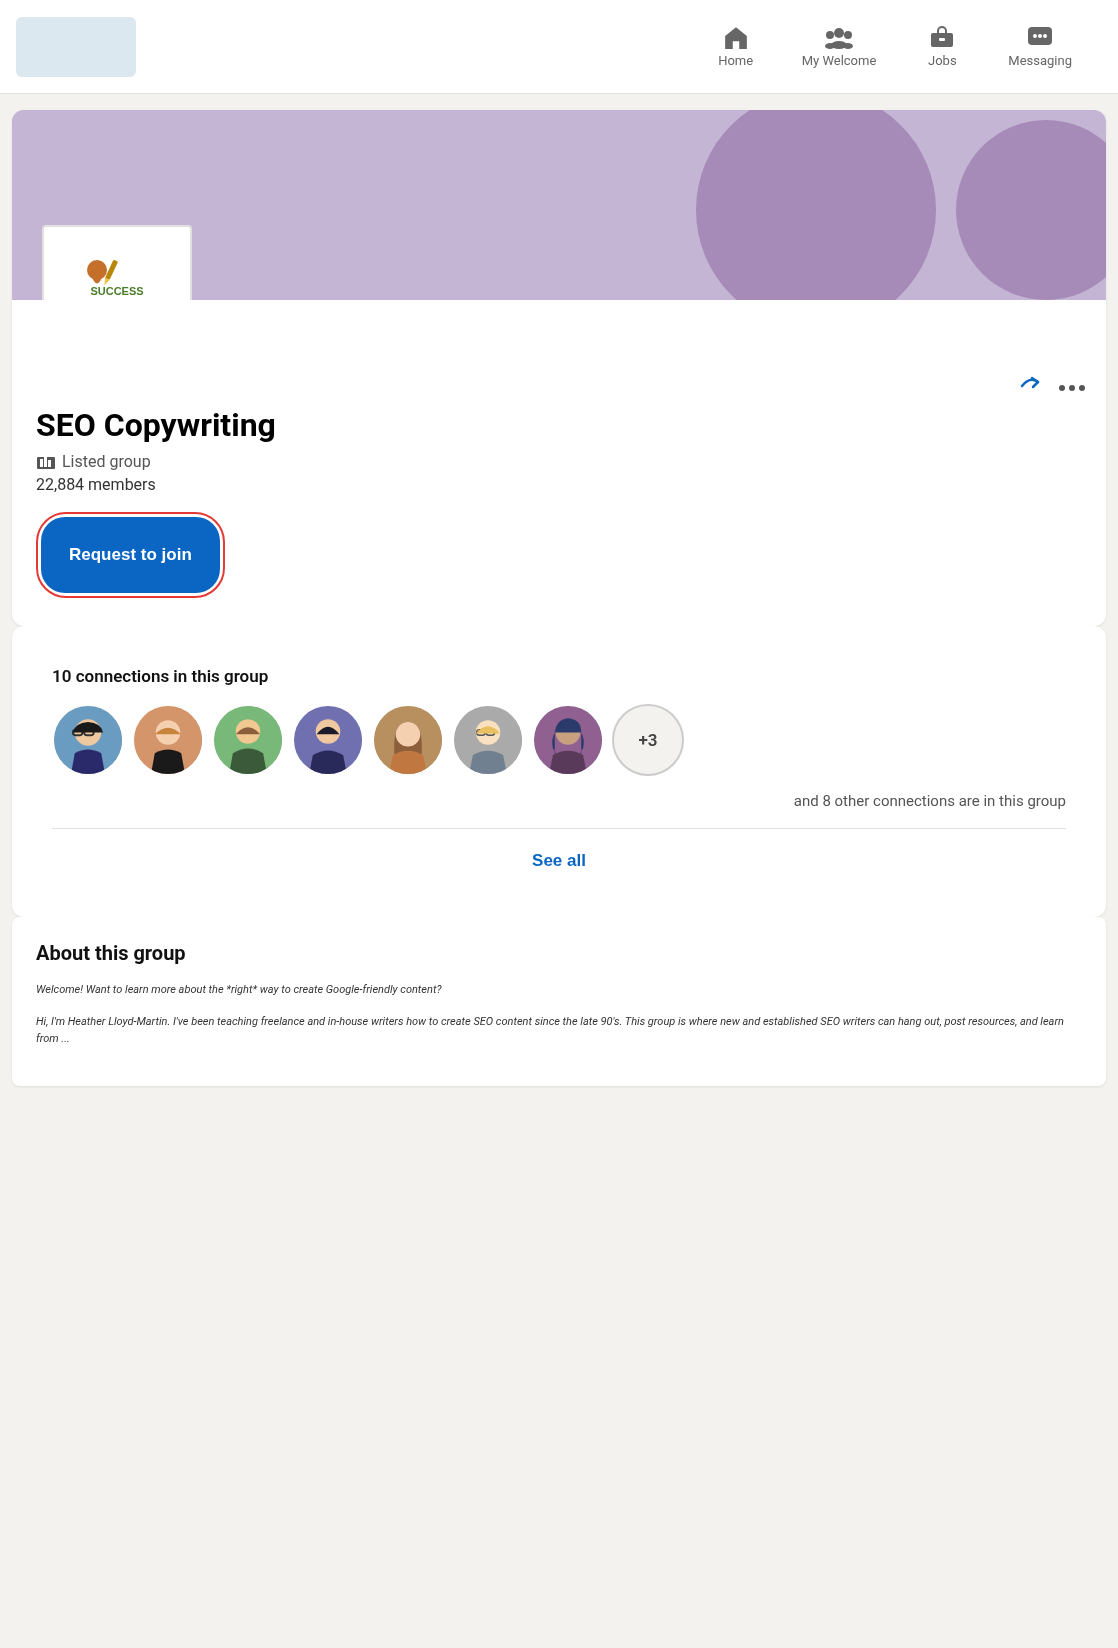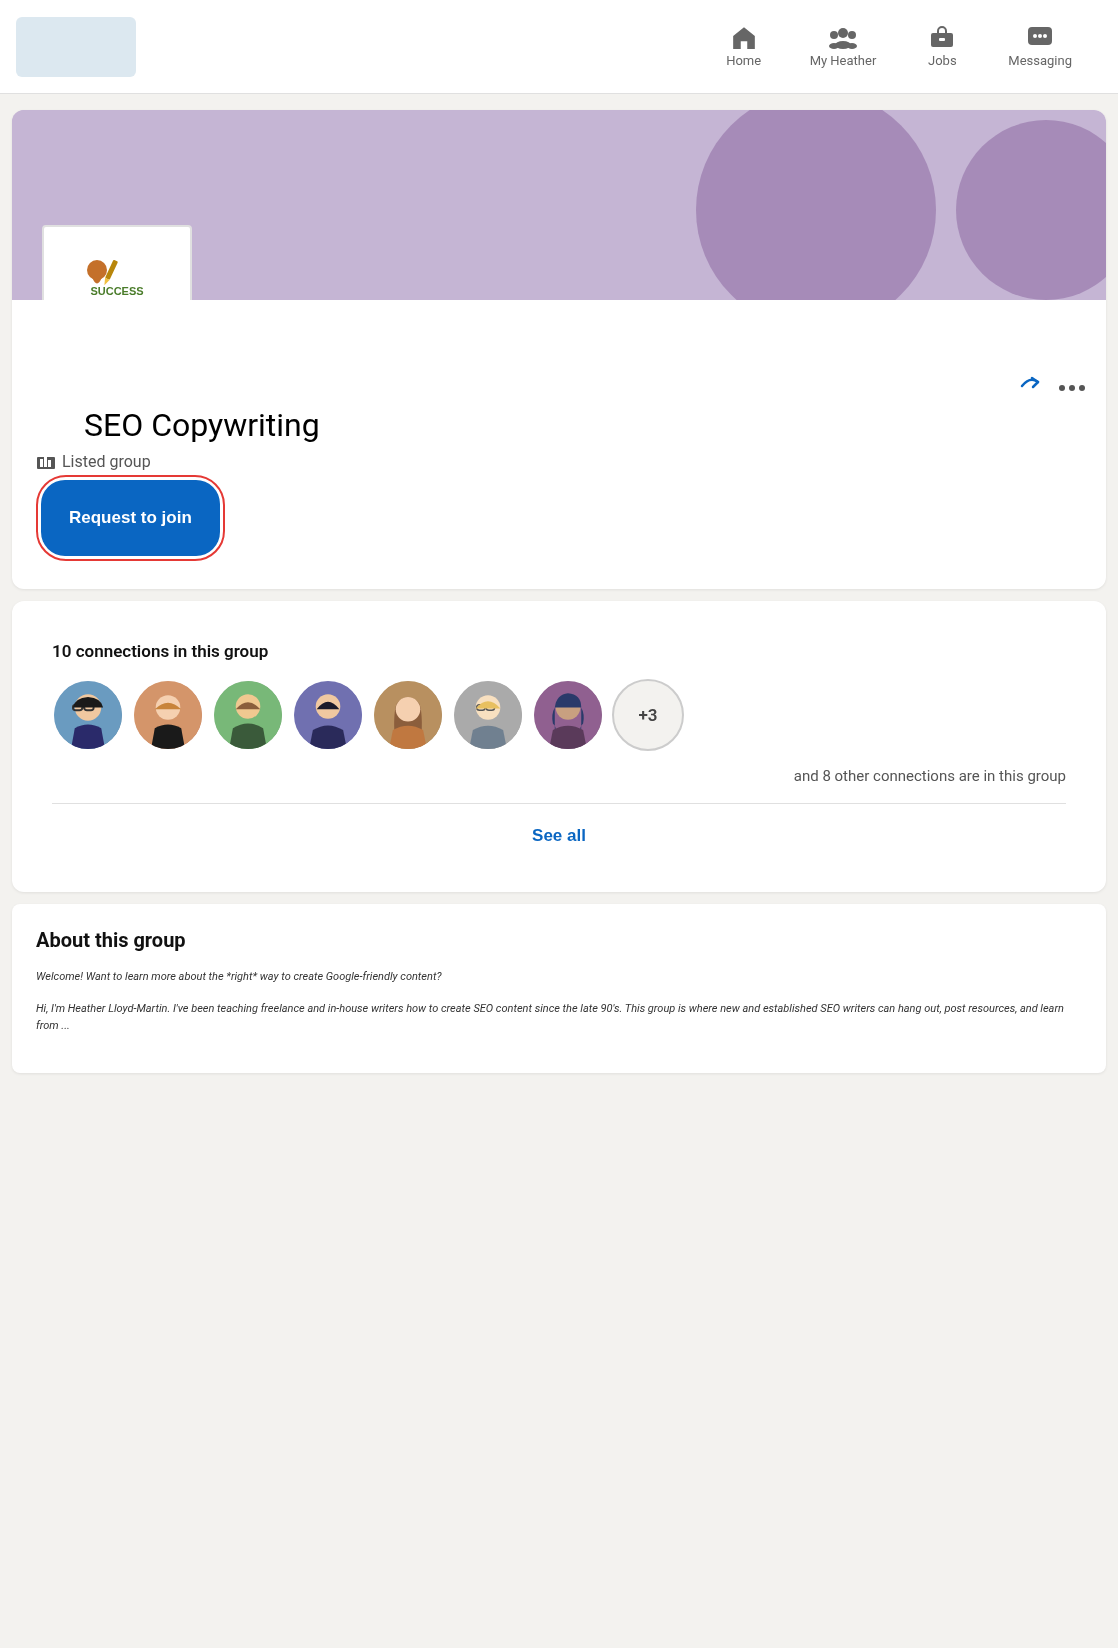--- a/index.html
+++ b/index.html
@@ -53,21 +53,20 @@
     }
     .nav-icon svg {
       fill: #666;
     }
 
     
     .main-content {
       padding: 16px 12px;
       display: flex;
       flex-direction: column;
-      gap: 12px;
     }
 
     
     .profile-card {
       background: white;
       border-radius: 12px;
       overflow: hidden;
       box-shadow: 0 1px 3px rgba(0,0,0,0.08);
     }
     .profile-banner {
@@ -142,24 +141,23 @@
       color: #555;
       font-size: 22px;
       letter-spacing: 2px;
     }
 
     .profile-info {
       padding: 8px 24px 28px 24px;
     }
     .group-name {
       font-size: 32px;
-      font-weight: 400;
+      font-weight: 700;
       color: #000;
       margin-bottom: 8px;
-      margin-left: 48px;
     }
     .group-type {
       display: flex;
       align-items: center;
       gap: 6px;
       color: #555;
       font-size: 16px;
       margin-bottom: 4px;
     }
     .group-members {
@@ -307,21 +305,21 @@
       <div class="nav-icon">
         <svg width="28" height="24" viewBox="0 0 28 24">
           <circle cx="14" cy="8" r="5" fill="#666"></circle>
           <circle cx="5" cy="10" r="4" fill="#666"></circle>
           <circle cx="23" cy="10" r="4" fill="#666"></circle>
           <ellipse cx="14" cy="20" rx="8" ry="4" fill="#666"></ellipse>
           <ellipse cx="5" cy="21" rx="5" ry="3" fill="#666"></ellipse>
           <ellipse cx="23" cy="21" rx="5" ry="3" fill="#666"></ellipse>
         </svg>
       </div>
-      <span>My Heather</span>
+      <span>My Welcome</span>
     </div>
 
     <div class="nav-item">
       <div class="nav-icon">
         <svg width="26" height="24" viewBox="0 0 26 24">
           <rect x="2" y="8" width="22" height="14" rx="2" fill="#666"></rect>
           <path d="M9 8V6a4 4 0 0 1 8 0v2" stroke="#666" stroke-width="2" fill="none"></path>
           <rect x="10" y="13" width="6" height="3" rx="1" fill="white"></rect>
         </svg>
       </div>
@@ -386,20 +384,21 @@
       <div class="group-name">SEO Copywriting</div>
       <div class="group-type">
         <svg width="20" height="18" viewBox="0 0 20 18" fill="#555">
           <rect x="1" y="4" width="18" height="12" rx="1"></rect>
           <rect x="4" y="6" width="3" height="8" fill="white"></rect>
           <rect x="8" y="4" width="3" height="10" fill="white"></rect>
           <rect x="12" y="7" width="3" height="7" fill="white"></rect>
         </svg>
         <span>Listed group</span>
       </div>
+      <div class="group-members">22,884 members</div>
       <div class="request-btn-wrapper">
         <button class="request-btn">Request to join</button>
       </div>
     </div>
   </div>
 
   <div class="connections-card">
     <div class="connections-title">10 connections in this group</div>
     <div class="avatars-row">
 

